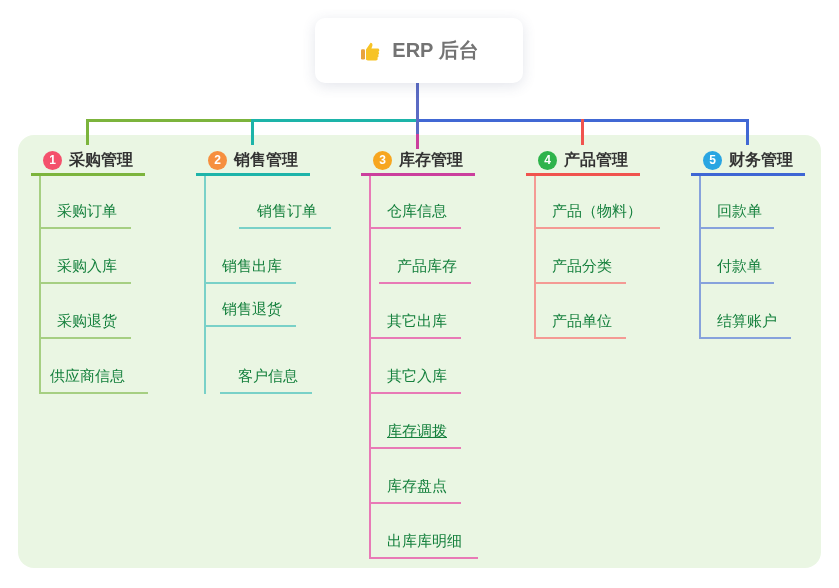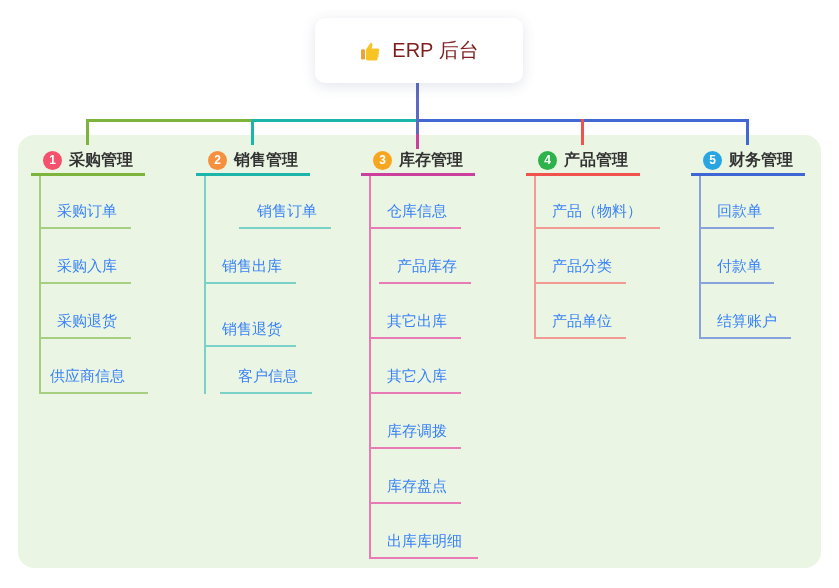--- a/index.html
+++ b/index.html
@@ -25,22 +25,22 @@
     left: 315px; top: 18px;
     width: 208px; height: 65px;
     background: #ffffff;
     border-radius: 10px;
     box-shadow: 0 3px 14px rgba(60,70,110,0.14);
     display: flex;
     align-items: center;
     justify-content: center;
     gap: 9px;
     font-size: 20px;
-    font-weight: 400;
-    color: #7f1d1d;
+    font-weight: 700;
+    color: #737373;
     z-index: 5;
   }
   .root-node .thumb { display: inline-flex; width: 24px; height: 24px; }
 
   .conn { position: absolute; z-index: 3; }
 
   .branch-header {
     position: absolute;
     top: 147px;
     width: 114px;
@@ -68,21 +68,21 @@
     flex: none;
   }
   .spine { position: absolute; width: 2px; z-index: 2; }
   .leaf-item {
     position: absolute;
     height: 55px;
     display: flex;
     align-items: flex-end;
     padding: 0 0 6px 18px;
     font-size: 15px;
-    color: #3b82f6;
+    color: #15803d;
     border-bottom-style: solid;
     border-bottom-width: 2px;
     white-space: nowrap;
     z-index: 4;
   }
 </style>
 </head>
 <body>
 
 <div class="canvas">
@@ -121,32 +121,32 @@
       <div class="leaf-item" style="left: 39px; top: 229px; width: 92px; border-bottom-color: rgb(166, 207, 130);">采购入库</div>
       <div class="leaf-item" style="left: 39px; top: 284px; width: 92px; border-bottom-color: rgb(166, 207, 130); font-family: Liberation Serif, serif;">采购退货</div>
       <div class="leaf-item" style="left: 39px; top: 339px; width: 109px; border-bottom-color: rgb(166, 207, 130); padding-left: 11px;">供应商信息</div>
       <div class="branch-header" style="left: 196px; border-bottom-color: rgb(29, 180, 169);">
         <span class="badge" style="background: rgb(246, 143, 62);">2</span>
         <span>销售管理</span>
       </div>
       <div class="spine" style="left: 204px; top: 176px; height: 218px; background: rgb(121, 209, 200);"></div>
       <div class="leaf-item" style="left: 204px; top: 174px; width: 92px; border-bottom-color: rgb(121, 209, 200); margin-left: 35px;">销售订单</div>
       <div class="leaf-item" style="left: 204px; top: 229px; width: 92px; border-bottom-color: rgb(121, 209, 200);">销售出库</div>
-      <div class="leaf-item" style="left: 204px; top: 292px; width: 92px; border-bottom-color: rgb(121, 209, 200); font-family: Liberation Serif, serif;">销售退货</div>
+      <div class="leaf-item" style="left: 204px; top: 272px; width: 92px; border-bottom-color: rgb(121, 209, 200); font-family: Liberation Serif, serif;">销售退货</div>
       <div class="leaf-item" style="left: 220px; top: 339px; width: 92px; border-bottom-color: rgb(121, 209, 200); text-align: center;">客户信息</div>
       <div class="branch-header" style="left: 361px; border-bottom-color: rgb(203, 63, 157);">
         <span class="badge" style="background: rgb(247, 166, 31);">3</span>
         <span>库存管理</span>
       </div>
       <div class="spine" style="left: 369px; top: 176px; height: 383px; background: rgb(232, 122, 182);"></div>
       <div class="leaf-item" style="left: 369px; top: 174px; width: 92px; border-bottom-color: rgb(232, 122, 182);">仓库信息</div>
       <div class="leaf-item" style="left: 379px; top: 229px; width: 92px; border-bottom-color: rgb(232, 122, 182);">产品库存</div>
       <div class="leaf-item" style="left: 369px; top: 284px; width: 92px; border-bottom-color: rgb(232, 122, 182);">其它出库</div>
       <div class="leaf-item" style="left: 369px; top: 339px; width: 92px; border-bottom-color: rgb(232, 122, 182);">其它入库</div>
-      <div class="leaf-item" style="left: 369px; top: 394px; width: 92px; border-bottom-color: rgb(232, 122, 182);">库存调拨</div>
+      <div class="leaf-item" style="left: 369px; top: 394px; width: 92px; border-bottom-color: rgb(232, 122, 182); text-decoration: underline;">库存调拨</div>
       <div class="leaf-item" style="left: 369px; top: 449px; width: 92px; border-bottom-color: rgb(232, 122, 182);">库存盘点</div>
       <div class="leaf-item" style="left: 369px; top: 504px; width: 109px; border-bottom-color: rgb(232, 122, 182);">出库库明细</div>
       <div class="branch-header" style="left: 526px; border-bottom-color: rgb(240, 83, 78);">
         <span class="badge" style="background: rgb(46, 179, 75);">4</span>
         <span>产品管理</span>
       </div>
       <div class="spine" style="left: 534px; top: 176px; height: 163px; background: rgb(244, 154, 148);"></div>
       <div class="leaf-item" style="left: 534px; top: 174px; width: 126px; border-bottom-color: rgb(244, 154, 148); text-align: right;">产品（物料）</div>
       <div class="leaf-item" style="left: 534px; top: 229px; width: 92px; border-bottom-color: rgb(244, 154, 148);">产品分类</div>
       <div class="leaf-item" style="left: 534px; top: 284px; width: 92px; border-bottom-color: rgb(244, 154, 148);">产品单位</div>

